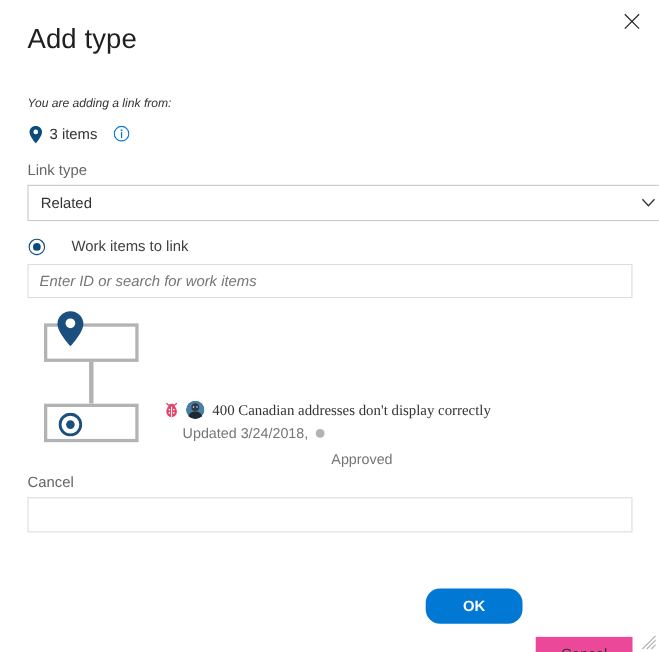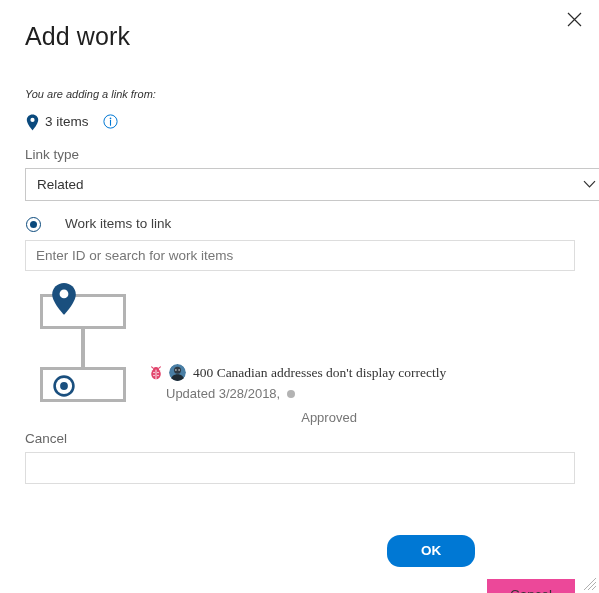--- a/index.html
+++ b/index.html
@@ -185,21 +185,21 @@
     border: 1px solid #dddddd;
     background: #ffffff;
     box-sizing: border-box;
     font-family: "Liberation Sans", sans-serif;
     font-size: 13.5px;
     color: #333333;
     padding: 0 10px;
     outline: none;
   }
   .text-input::placeholder { color: #767676; opacity: 1; }
-  .input-search  { top: 162px; }
+  .input-search  { top: 162px; font-style: italic; }
   .input-comment { top: 374px; height: 32px; }
 
   
   .tree {
     position: absolute;
     left: 40px;
     top: 216px;
     width: 90px;
     height: 108px;
   }
@@ -353,21 +353,21 @@
 <div class="dialog">
 
   <button class="close-btn">
     <span>
       <svg width="15" height="15" viewBox="0 0 15 15">
         <path d="M1 1 L14 14 M14 1 L1 14" stroke="#2b2b2b" stroke-width="1.2" fill="none"></path>
       </svg>
     </span>
   </button>
 
-  <div class="dialog-title">Add work</div>
+  <div class="dialog-title">Add type</div>
 
   <div class="body">
 
     <div class="from-label">You are adding a link from:</div>
 
     <div class="items-row">
       <span class="pin-icon-small">
         <svg width="13" height="17" viewBox="0 0 13 17">
           <path d="M6.5 0.6 C3.2 0.6 0.8 3 0.8 6.1 C0.8 10.1 6.5 16.4 6.5 16.4 C6.5 16.4 12.2 10.1 12.2 6.1 C12.2 3 9.8 0.6 6.5 0.6 Z" fill="#0b4a7d"></path>
           <circle cx="6.5" cy="5.9" r="2.1" fill="#ffffff"></circle>
@@ -440,21 +440,21 @@
             <circle cx="8.5" cy="8.5" r="8.5" fill="#4a7fa5"></circle>
             <circle cx="8.5" cy="6.2" r="3.5" fill="#2f3a44"></circle>
             <path d="M8.5 10.2 C4.9 10.2 2.3 12.4 2.1 15.4 C3.8 16.5 6 17 8.5 17 C11 17 13.2 16.5 14.9 15.4 C14.7 12.4 12.1 10.2 8.5 10.2 Z" fill="#1e2a33"></path>
             <circle cx="6.9" cy="6.0" r="0.7" fill="#ffffff"></circle>
             <circle cx="10.1" cy="6.0" r="0.7" fill="#ffffff"></circle>
           </svg>
         </span>
         <span class="work-item-title">400 Canadian addresses don't display correctly</span>
       </div>
       <div class="work-item-line2">
-        <span class="work-item-updated">Updated 3/28/2018,</span>
+        <span class="work-item-updated">Updated 3/24/2018,</span>
         <span class="state-dot"></span>
         <span class="work-item-state">Approved</span>
       </div>
     </div>
 
     <div class="field-label label-comment">Cancel</div>
     <input class="text-input input-comment" type="text" placeholder="" style="">
   </div>
 
   <div class="footer">

